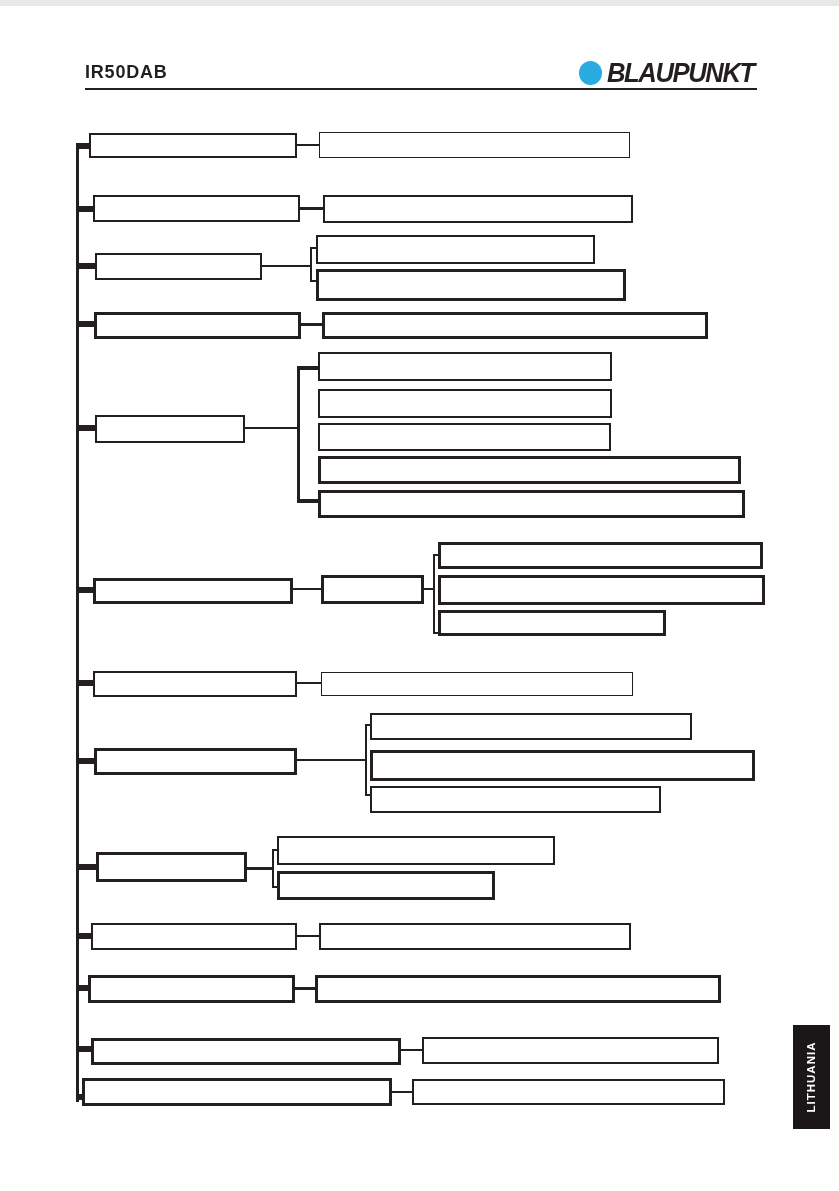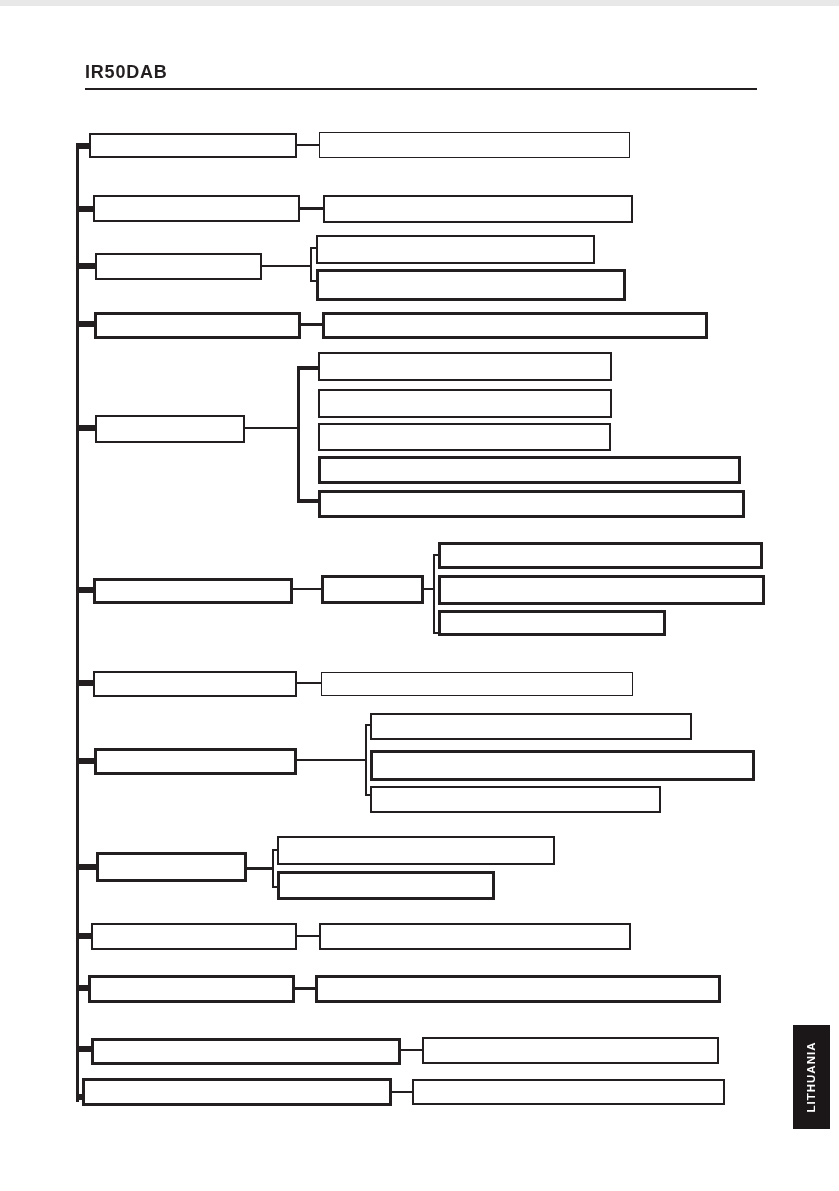--- a/index.html
+++ b/index.html
@@ -53,20 +53,24 @@
     transform:rotate(-90deg);
   }
 </style>
 </head>
 <body>
 
 <div class="page">
 
   <div class="page-title">IR50DAB</div>
 
+  <div class="brand">
+    <span class="brand-dot" style="background: rgb(41, 171, 226);"></span>
+    <span class="brand-text">BLAUPUNKT</span>
+  </div>
 
   <div class="header-rule"></div>
 
   <div class="diagram">
       <div class="link" style="left: 76px; top: 137px; width: 3px; height: 959px; background: rgb(35, 31, 32);"></div>
       <div class="link" style="left: 76px; top: 137px; width: 15px; height: 6px; background: rgb(35, 31, 32);"></div>
       <div class="link" style="left: 76px; top: 200px; width: 19px; height: 6px; background: rgb(35, 31, 32);"></div>
       <div class="link" style="left: 76px; top: 257px; width: 21px; height: 6px; background: rgb(35, 31, 32);"></div>
       <div class="link" style="left: 76px; top: 315px; width: 20px; height: 6px; background: rgb(35, 31, 32);"></div>
       <div class="link" style="left: 76px; top: 419px; width: 21px; height: 6px; background: rgb(35, 31, 32);"></div>

